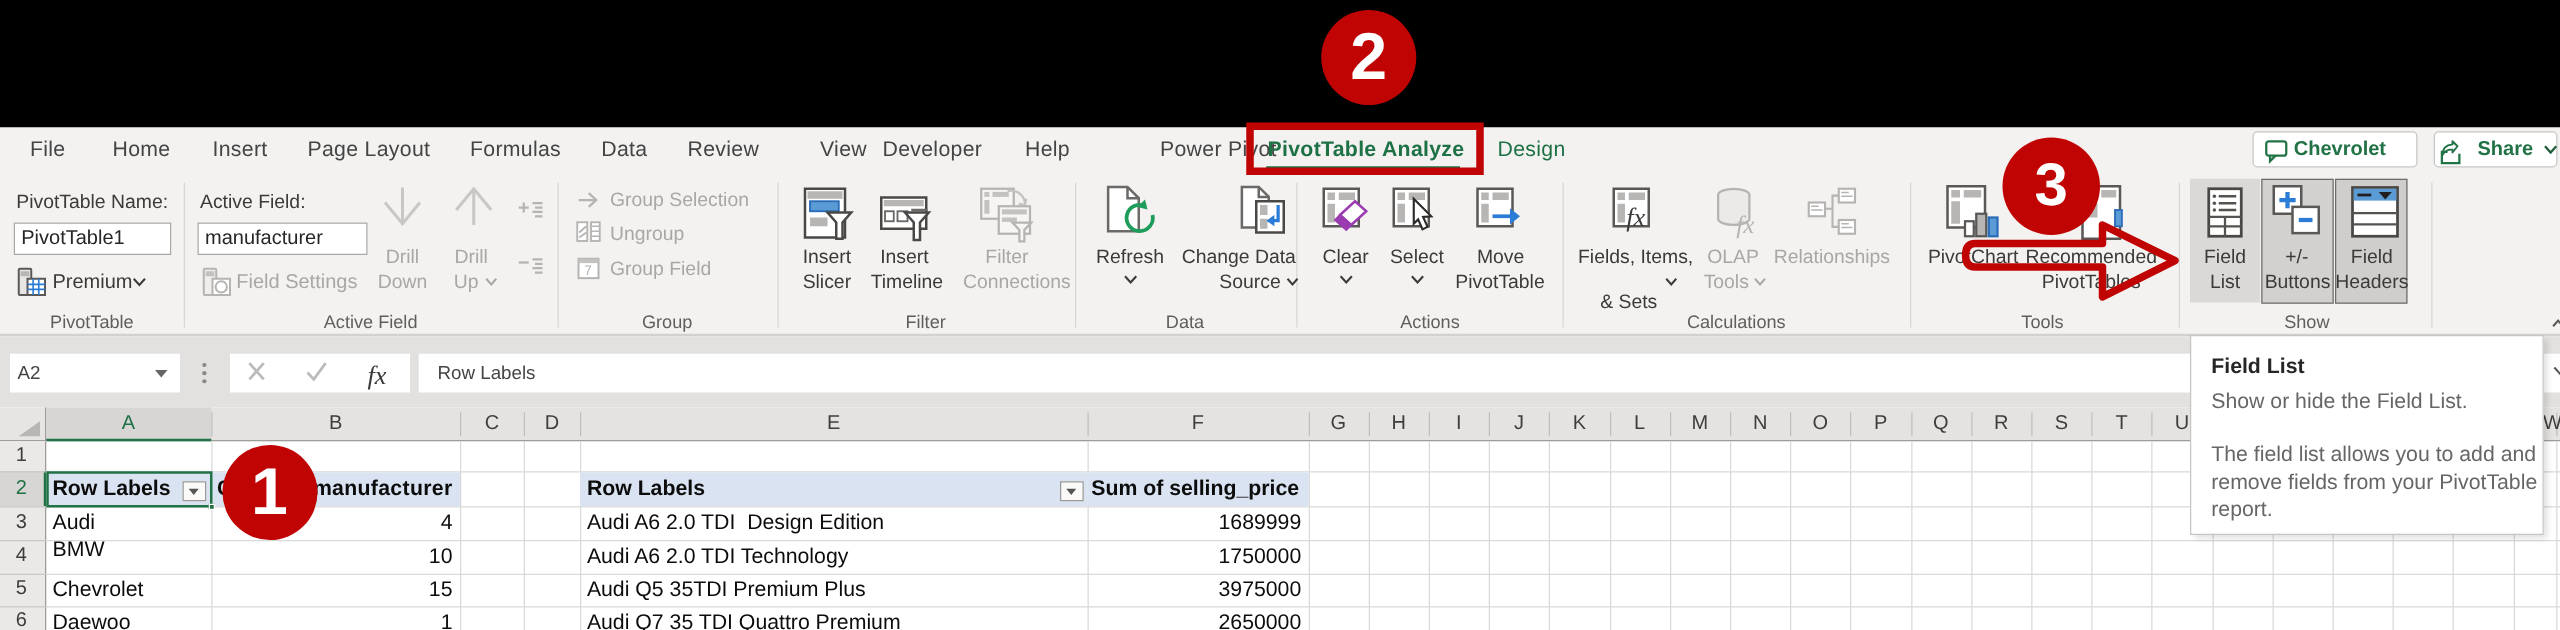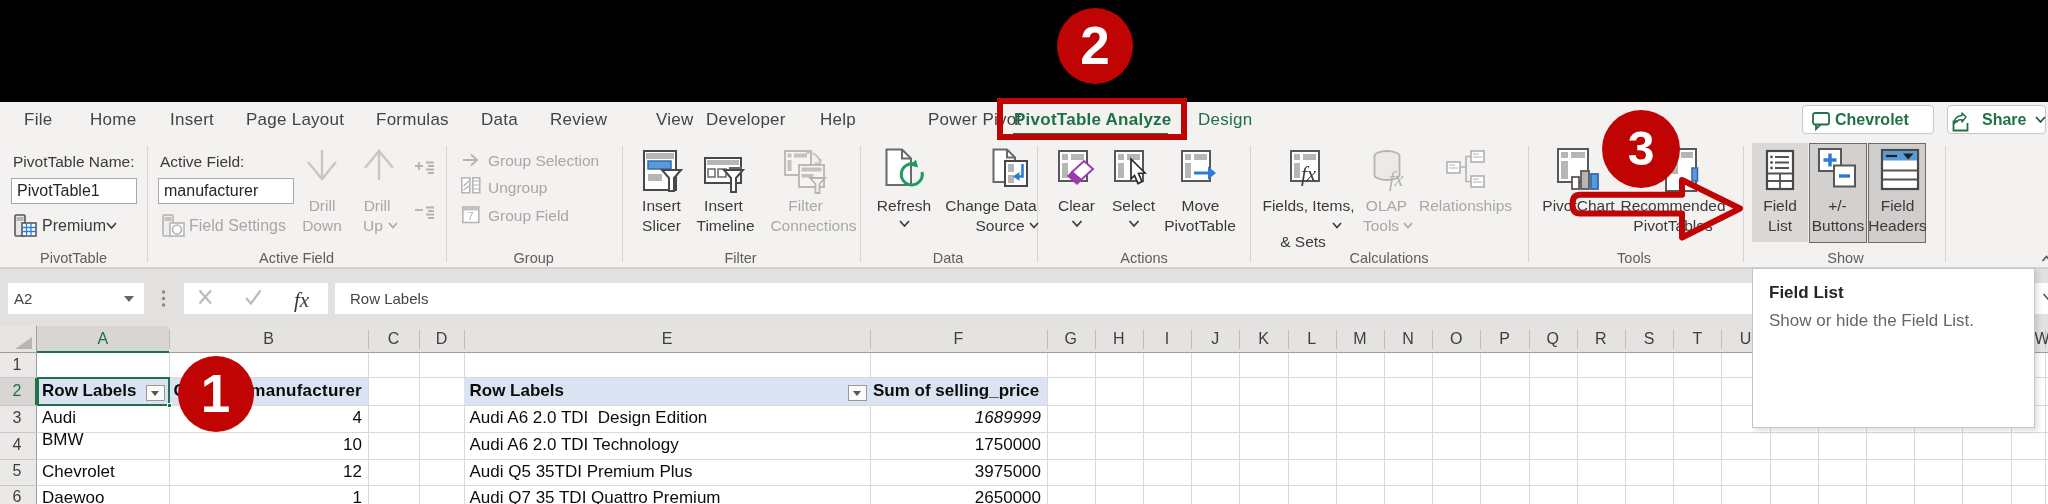--- a/index.html
+++ b/index.html
@@ -216,28 +216,28 @@
 <div class="a" style="left:166.5px;top:402.5px;width:5.5px;height:5.5px;background:#217346;border:1px solid #fff"></div>
 <div class="cell" style="left:42px;top:381.3px;font-weight:bold;">Row Labels</div>
 <div class="cell" style="left:173.5px;top:381.3px;font-weight:bold;letter-spacing:0.25px">Count of manufacturer</div>
 <div class="cell" style="left:469.5px;top:381.3px;font-weight:bold;">Row Labels</div>
 <div class="cell" style="left:873px;top:381.3px;font-weight:bold;">Sum of selling_price</div>
 <div class="cell" style="left:42px;top:407.8px;">Audi</div>
 <div class="cell" style="left:162px;top:407.8px;width:200px;text-align:right;">4</div>
 <div class="cell" style="left:42px;top:430px;">BMW</div>
 <div class="cell" style="left:162px;top:434.8px;width:200px;text-align:right;">10</div>
 <div class="cell" style="left:42px;top:461.6px;">Chevrolet</div>
-<div class="cell" style="left:162px;top:461.6px;width:200px;text-align:right;">12</div>
+<div class="cell" style="left:162px;top:461.6px;width:200px;text-align:right;">15</div>
 <div class="cell" style="left:42px;top:488.3px;">Daewoo</div>
 <div class="cell" style="left:162px;top:488.3px;width:200px;text-align:right;">1</div>
 <div class="cell" style="left:469.5px;top:407.8px;">Audi A6 2.0 TDI&nbsp; Design Edition</div>
 <div class="cell" style="left:469.5px;top:434.8px;">Audi A6 2.0 TDI Technology</div>
 <div class="cell" style="left:469.5px;top:461.6px;">Audi Q5 35TDI Premium Plus</div>
 <div class="cell" style="left:469.5px;top:488.3px;">Audi Q7 35 TDI Quattro Premium</div>
-<div class="cell" style="left:841px;top:407.8px;width:200px;text-align:right;font-style:italic;">1689999</div>
+<div class="cell" style="left:841px;top:407.8px;width:200px;text-align:right;">1689999</div>
 <div class="cell" style="left:841px;top:434.8px;width:200px;text-align:right;">1750000</div>
 <div class="cell" style="left:841px;top:461.6px;width:200px;text-align:right;">3975000</div>
 <div class="cell" style="left:841px;top:488.3px;width:200px;text-align:right;">2650000</div>
 <div class="a" style="left:145.5px;top:385px;width:19px;height:15.5px;background:#fafaf9;border:1px solid #9a9998"></div>
 <div class="a" style="left:150.5px;top:390.5px;width:0;height:0;border-left:4.5px solid transparent;border-right:4.5px solid transparent;border-top:5.5px solid #555"></div>
 <div class="a" style="left:847.5px;top:385px;width:19px;height:15.5px;background:#fafaf9;border:1px solid #9a9998"></div>
 <div class="a" style="left:852.5px;top:390.5px;width:0;height:0;border-left:4.5px solid transparent;border-right:4.5px solid transparent;border-top:5.5px solid #555"></div>
 <div class="hdl" style="left:2042px;color:#3f3e3d;z-index:1">W</div>
 <div class="vg" style="left:2044.5px"></div>
 <div class="hsep" style="left:2044.5px"></div>
@@ -461,13 +461,14 @@
 <div class="a" style="left:996.5px;top:97.5px;width:190px;height:42px;border:6px solid #c00404;z-index:21"></div>
 <svg class="a" style="left:1555px;top:168px;z-index:20" width="200" height="85">
     <path d="M127,12 L185,40.5 L127,69.5 L127,45.5 L25,45.5 Q17.5,45.5 17.5,36.2 Q17.5,26.8 25,26.8 L127,26.8 Z" fill="none" stroke="#c00404" stroke-width="6" stroke-linejoin="round"></path>
   </svg>
 <div class="circ" style="left:177.5px;top:356px;width:76px;height:76px;font-size:53px;line-height:76px">1</div>
 <div class="circ" style="left:1057px;top:7.5px;width:76px;height:76px;font-size:53px;line-height:76px">2</div>
 <div class="circ" style="left:1601.8px;top:109.8px;width:78.4px;height:78.4px;font-size:48px;line-height:78.4px">3</div>
 <div class="a" style="left:1752px;top:268px;width:283px;height:160px;background:#fff;border:1px solid #c6c5c4;box-shadow:3px 3px 5px rgba(0,0,0,0.12);z-index:30">
 <div class="a" style="left:16px;top:14px;font-size:17px;font-weight:bold;color:#262626">Field List</div>
 <div class="a" style="left:16px;top:42px;font-size:17px;color:#666">Show or hide the Field List.</div>
+<div class="a" style="left:16px;top:84px;font-size:17px;color:#666;line-height:22px">The field list allows you to add and<br>remove fields from your PivotTable<br>report.</div>
 </div>
 
 </body></html>

